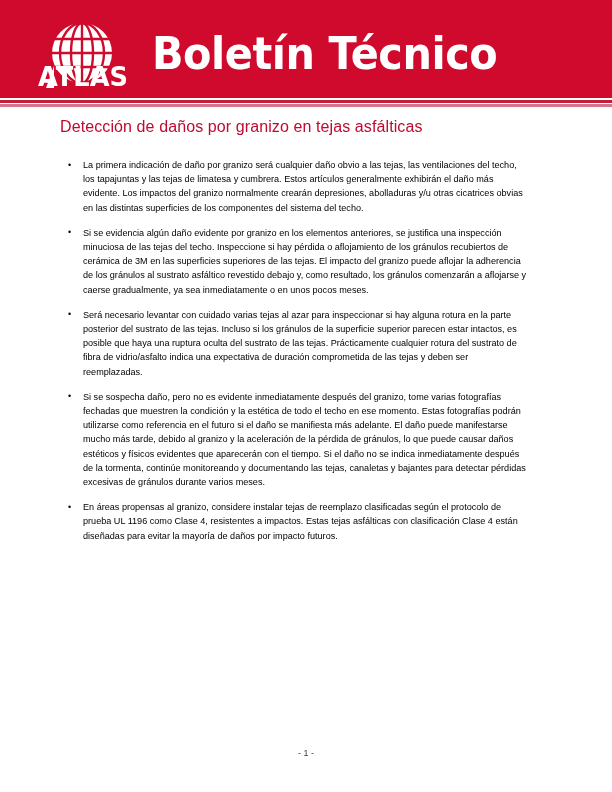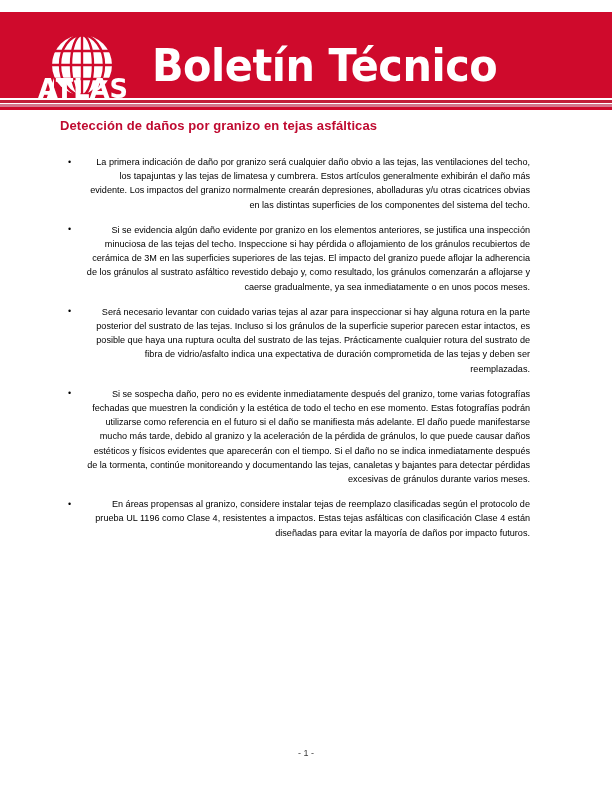--- a/index.html
+++ b/index.html
@@ -16,21 +16,21 @@
   .page {
     position: relative;
     width: 612px;
     height: 792px;
     background: #ffffff;
   }
 
   
   .header-band {
     position: absolute;
-    top: 12px;
+    top: 0;
     left: 0;
     width: 612px;
     height: 98px;
     background: #cf0a2c;
   }
   .header-inner {
     position: relative;
     width: 100%;
     height: 100%;
   }
@@ -96,37 +96,36 @@
   
   .content {
     position: absolute;
     top: 118px;
     left: 60px;
     width: 470px;
   }
   .doc-title {
     color: #bf0a30;
     font-family: "Liberation Sans", sans-serif;
-    font-size: 13px;
-    font-weight: bold;
+    font-size: 16px;
+    font-weight: normal;
     margin: 0 0 22px 0;
     letter-spacing: 0.1px;
   }
   .intro {
     font-size: 9.1px;
     line-height: 14.2px;
     color: #000000;
     text-align: left;
     margin: 0 0 13px 0;
   }
   ul.bullets {
     list-style: none;
     margin: 0;
     padding: 0;
-    text-align: right;
   }
   ul.bullets > li {
     position: relative;
     padding-left: 23px;
     margin-bottom: 11px;
     font-size: 9.1px;
     line-height: 14.2px;
     color: #000000;
   }
   ul.bullets > li::before {

